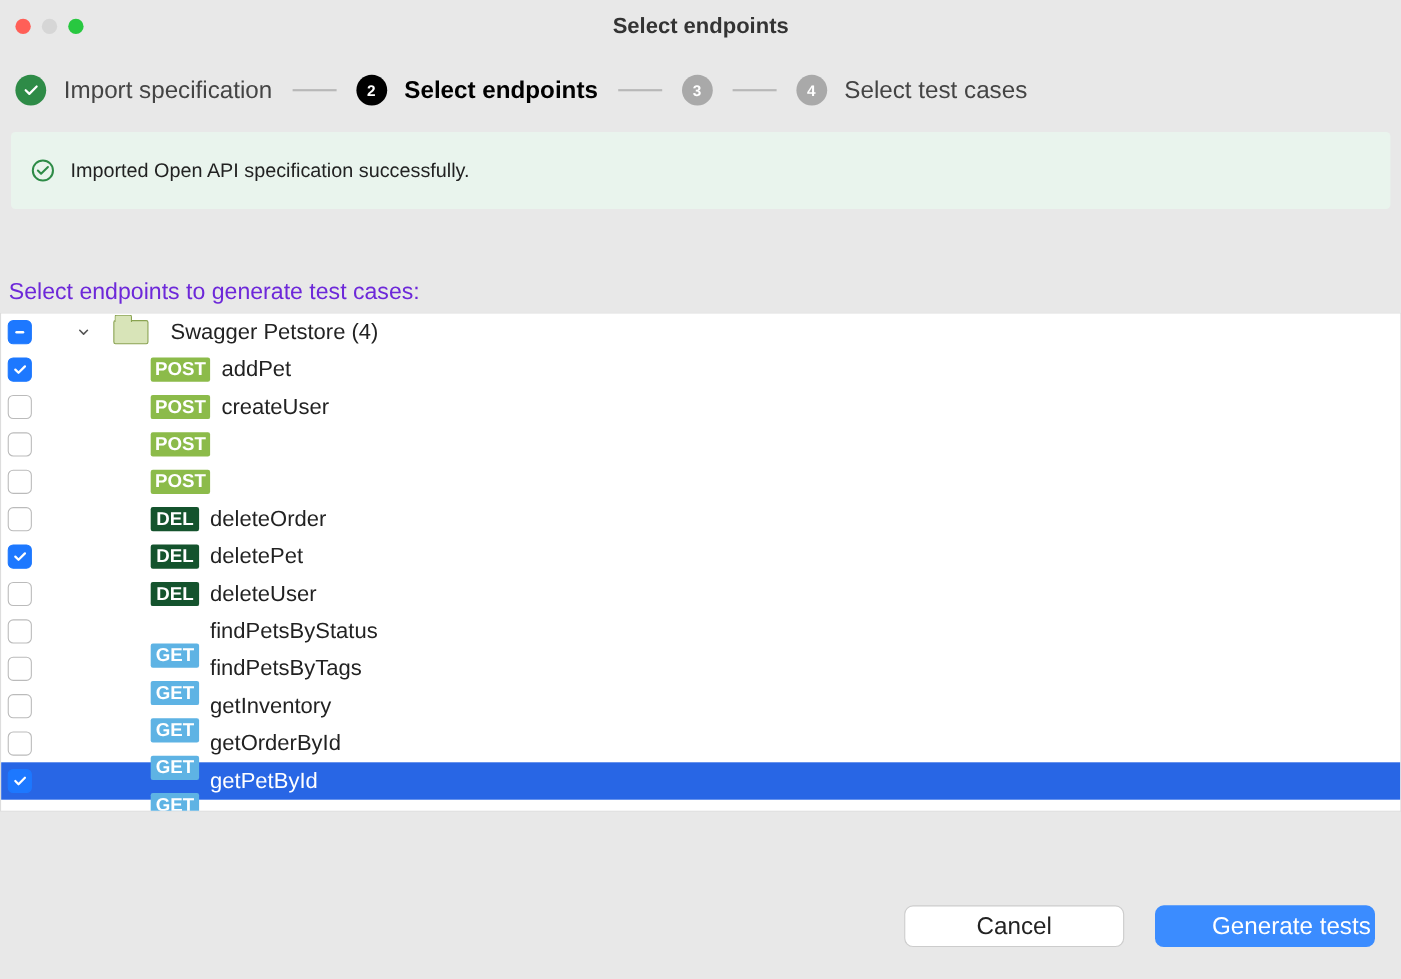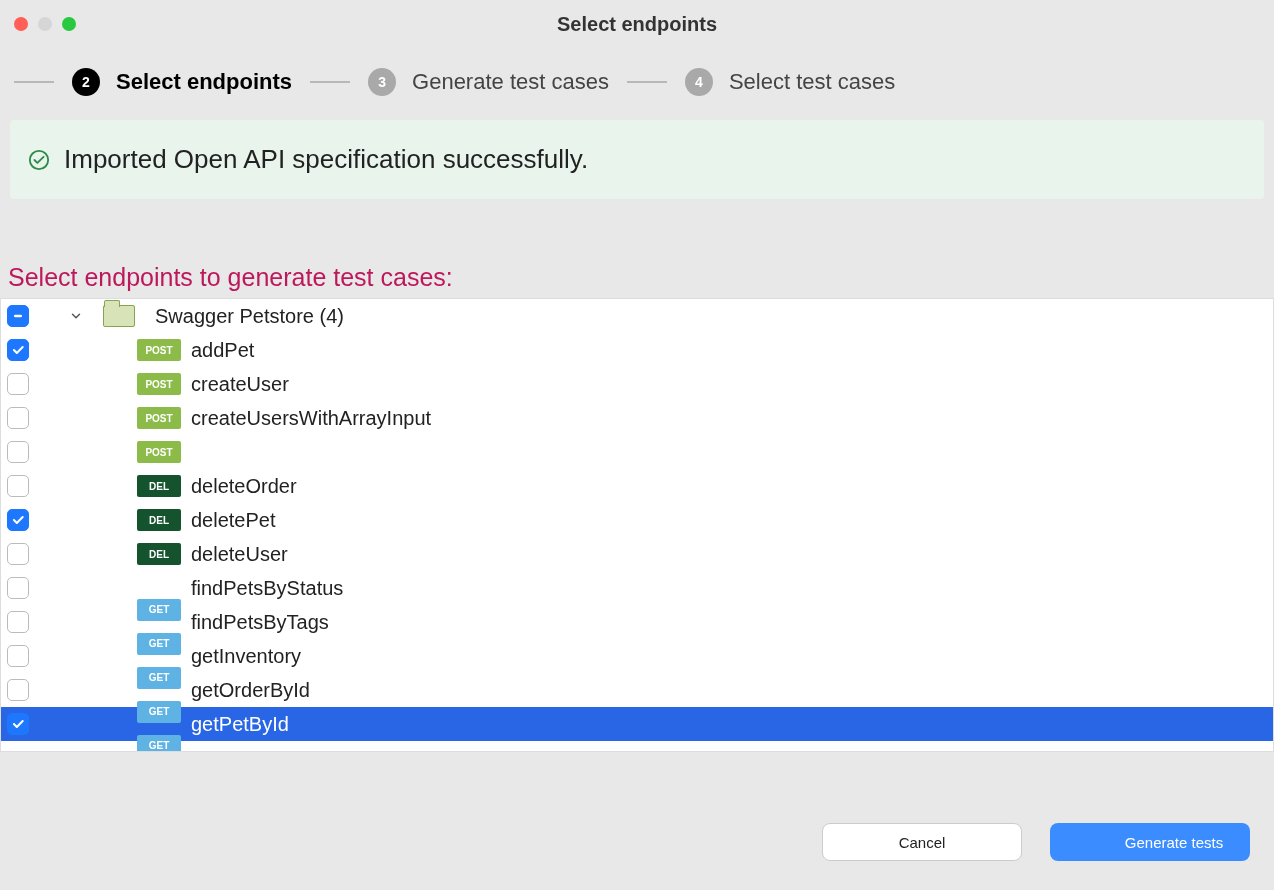--- a/index.html
+++ b/index.html
@@ -76,30 +76,30 @@
     background: #b8b8b8;
   }
   .notice {
     margin: 0 10px;
     background: #e9f4ed;
     border-radius: 4px;
     padding: 24px 18px;
     display: flex;
     align-items: center;
     gap: 14px;
-    font-size: 26px;
+    font-size: 18px;
     color: #222;
   }
   .check-circle {
     width: 22px; height: 22px; flex-shrink:0;
   }
   .section-label {
     padding: 64px 8px 6px 8px;
-    font-size: 25px;
-    color: #be185d;
+    font-size: 21px;
+    color: #6d28d9;
     background: #e8e8e8;
   }
   .tree {
     background: #fff;
     border: 1px solid #ddd;
     margin: 0 0px;
     height: 454px;
     overflow: hidden;
     font-size: 20px;
   }
@@ -151,21 +151,21 @@
     border-bottom:none;
     border-radius:2px 2px 0 0;
   }
   .method-badge {
     display:inline-flex;
     align-items:center;
     justify-content:center;
     height: 22px;
     min-width: 44px;
     padding: 0 4px;
-    font-size: 10px;
+    font-size: 17px;
     font-weight: 700;
     color: #fff;
     border-radius: 2px;
     flex-shrink:0;
   }
   .POST { background: #8cbb4a; }
   .DEL { background: #14532d; }
   .GET { background: #5eb3e4; margin-top: 43px; }
   .endpoint-name { padding-left: 4px; }
   .footer {
@@ -176,21 +176,21 @@
     display: flex;
     align-items: center;
     justify-content: flex-end;
     gap: 28px;
     padding: 0 24px;
   }
   .btn {
     min-width: 200px;
     height: 38px;
     border-radius: 8px;
-    font-size: 15px;
+    font-size: 22px;
     display:flex;
     align-items:center;
     justify-content:center;
     cursor:pointer;
     border:none;
   }
   .btn-secondary {
     background: #fff;
     border: 1px solid #ccc;
     color: #222;
@@ -208,29 +208,36 @@
 <div class="titlebar">
   <div class="traffic-lights">
     <div class="traffic-light red"></div>
     <div class="traffic-light yellow"></div>
     <div class="traffic-light green"></div>
   </div>
   <div class="window-title">Select endpoints</div>
 </div>
 
 <div class="steps">
+  <div class="step done">
+    <div class="step-circle">
+      <svg viewBox="0 0 24 24" width="16" height="16">
+          <path d="M5 12l5 5L20 7" stroke="#fff" stroke-width="3" fill="none" stroke-linecap="round" stroke-linejoin="round"></path>
+        </svg>
+    </div>
+    <span class="step-label">Import specification</span>
+  </div>
   <div class="step-sep"></div>
   <div class="step active">
     <div class="step-circle">2</div>
     <span class="step-label">Select endpoints</span>
   </div>
   <div class="step-sep"></div>
   <div class="step upcoming">
     <div class="step-circle">3</div>
-    <span class="step-label">Generate test cases</span>
   </div>
   <div class="step-sep"></div>
   <div class="step upcoming">
     <div class="step-circle">4</div>
     <span class="step-label">Select test cases</span>
   </div>
 </div>
 
 <div class="notice">
   <svg class="check-circle" viewBox="0 0 24 24">
@@ -272,21 +279,20 @@
       <div class="tree-row">
         <div class="cb"></div>
         <div class="indent1"></div>
         <span class="method-badge POST">POST</span>
         <span class="endpoint-name">createUser</span>
       </div>
       <div class="tree-row">
         <div class="cb"></div>
         <div class="indent1"></div>
         <span class="method-badge POST">POST</span>
-        <span class="endpoint-name">createUsersWithArrayInput</span>
       </div>
       <div class="tree-row">
         <div class="cb"></div>
         <div class="indent1"></div>
         <span class="method-badge POST">POST</span>
       </div>
       <div class="tree-row">
         <div class="cb"></div>
         <div class="indent1"></div>
         <span class="method-badge DEL">DEL</span>

